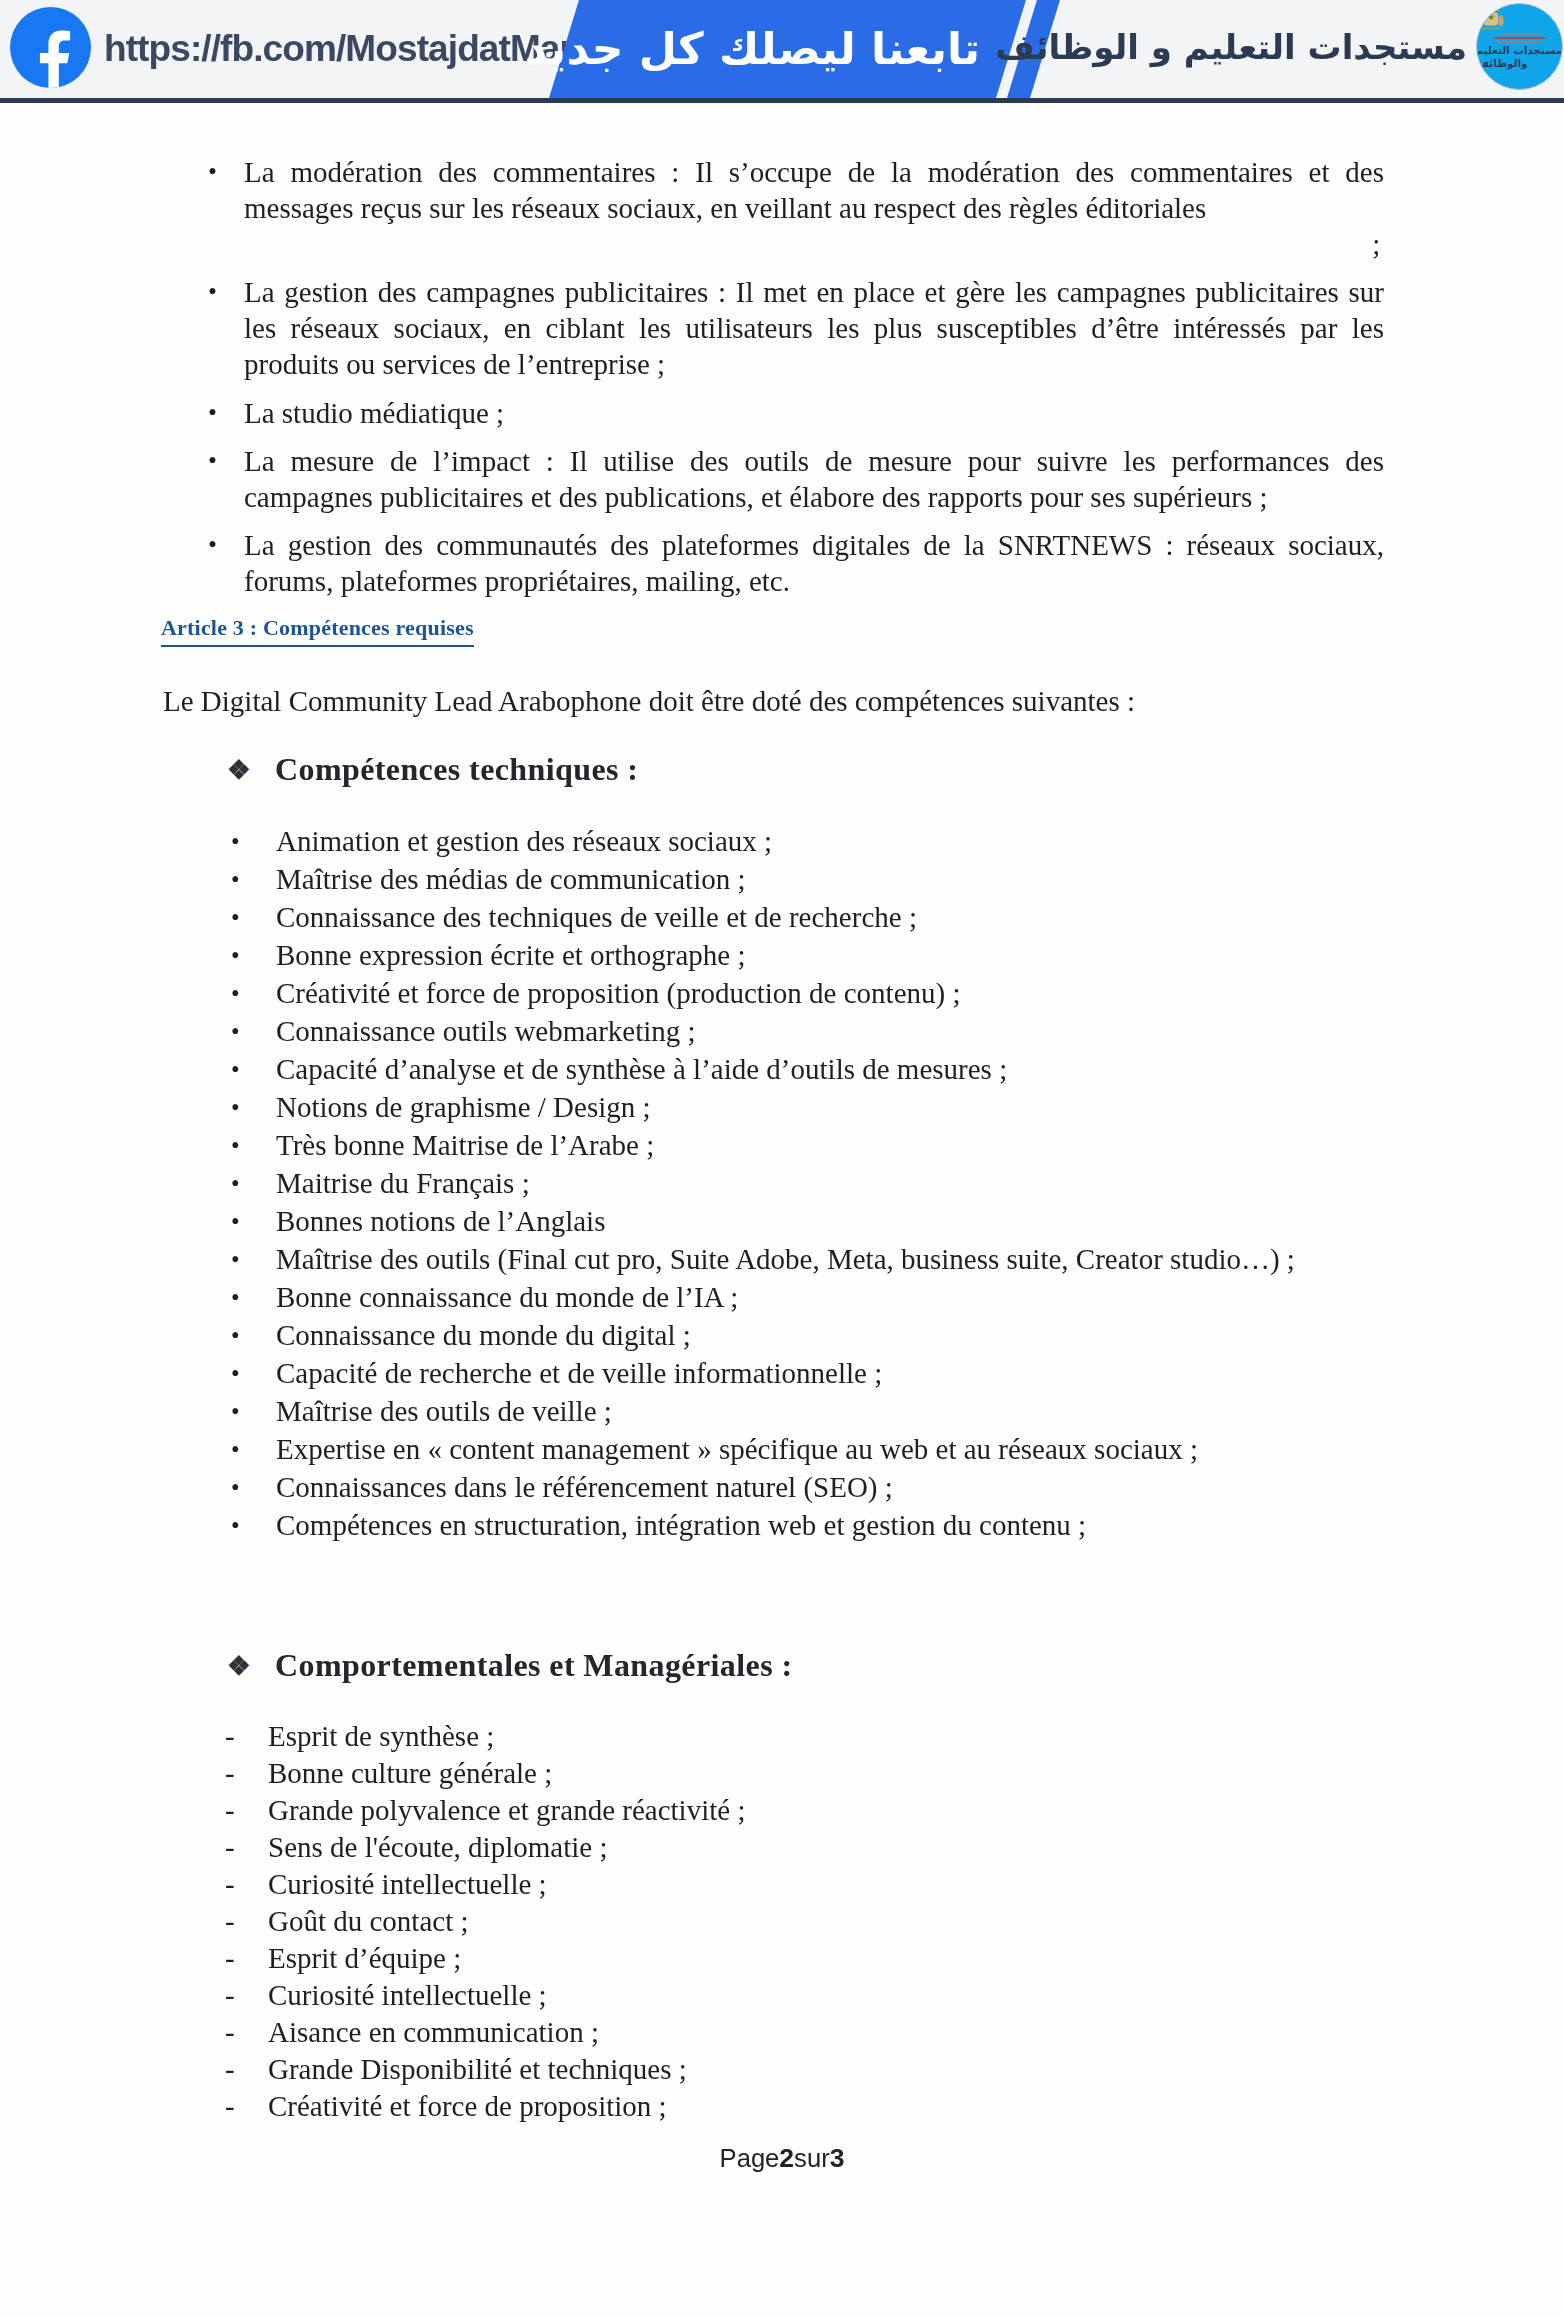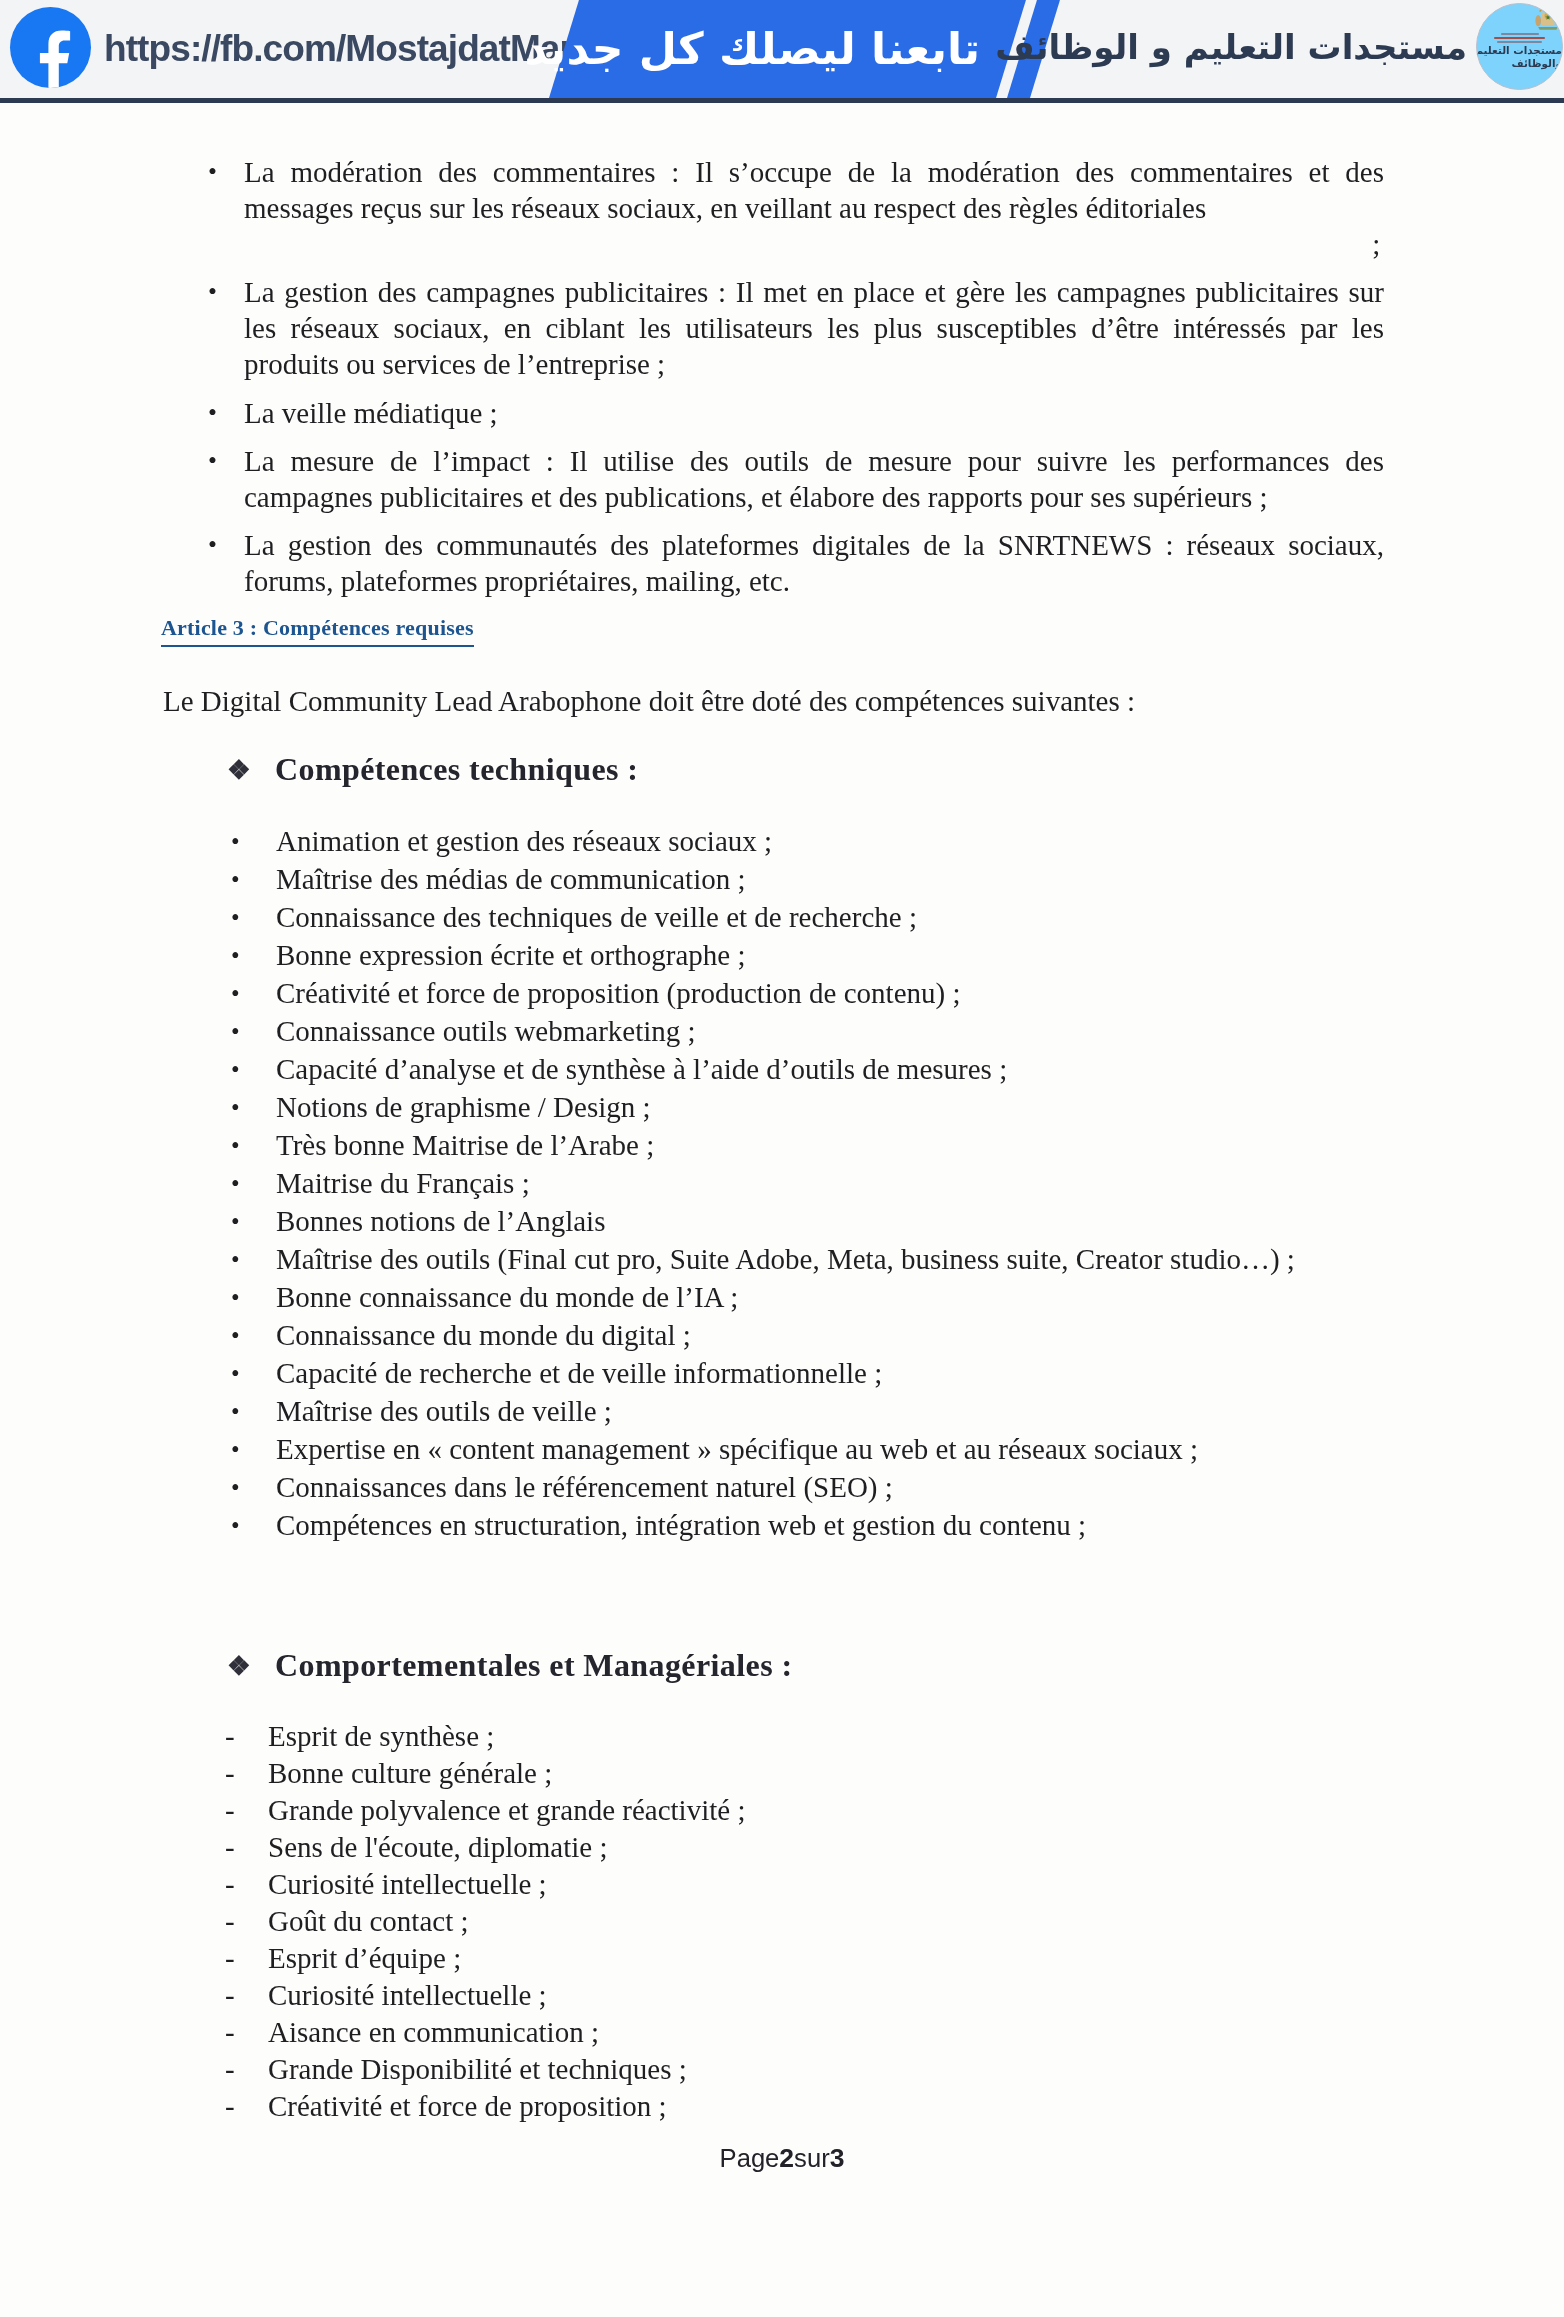--- a/index.html
+++ b/index.html
@@ -32,21 +32,21 @@
     transform:skewX(-17deg);transform-origin:bottom left;}
   .ribbon-text{position:absolute;left:15px;top:0;width:416px;height:98px;line-height:97px;
     text-align:center;font-family:"DejaVu Sans",sans-serif;font-weight:bold;font-size:44px;
     color:#ffffff;direction:rtl;white-space:nowrap;}
 
   .site-name{position:absolute;left:1088px;top:0;width:379px;height:98px;line-height:95px;
     text-align:center;font-family:"DejaVu Sans",sans-serif;font-weight:bold;font-size:34px;
     color:#2c3a52;direction:rtl;white-space:nowrap;}
 
   .logo-seal{position:absolute;left:1476px;top:2.8px;width:87px;height:87px;border-radius:50%;
-    background:#7dd3fc;border:1.9px solid #b9c0cd;box-sizing:border-box;text-align:right;overflow:hidden;}
+    background:#0ea5e9;border:1.9px solid #b9c0cd;box-sizing:border-box;text-align:left;overflow:hidden;}
   .seal-emblem{margin-top:2.8px;height:24.6px;}
   .seal-bar{height:1.9px;margin:1.9px auto;background:#7c87a0;border-radius:0.9px;}
   .seal-bar.b1{width:38px;}
   .seal-bar.b2{width:51px;background:#a05048;}
   .seal-bar.b3{width:45px;}
   .seal-text{font-family:"DejaVu Sans",sans-serif;font-weight:bold;font-size:10.4px;line-height:12.3px;
     color:#2c3a52;direction:rtl;white-space:nowrap;}
 
   
   .intro-list{position:absolute;left:161px;top:154px;width:1223px;list-style:none;margin:0;padding:0;
@@ -121,21 +121,21 @@
       <div class="seal-text" dir="rtl">مستجدات التعليم</div>
       <div class="seal-text" dir="rtl">والوظائف</div>
     </div>
   </header>
   <div class="header-line"></div>
 
   <ul class="intro-list">
       <li><span class="marker">•</span><span class="li-text">La modération des commentaires : Il s’occupe de la modération des commentaires et des messages reçus sur les réseaux sociaux, en veillant au respect des règles éditoriales</span></li>
       <li class="trailing-line">;</li>
       <li><span class="marker">•</span><span class="li-text">La gestion des campagnes publicitaires : Il met en place et gère les campagnes publicitaires sur les réseaux sociaux, en ciblant les utilisateurs les plus susceptibles d’être intéressés par les produits ou services de l’entreprise ;</span></li>
-      <li><span class="marker">•</span><span class="li-text">La veille médiatique ;</span></li>
+      <li><span class="marker">•</span><span class="li-text">La studio médiatique ;</span></li>
       <li><span class="marker">•</span><span class="li-text">La mesure de l’impact : Il utilise des outils de mesure pour suivre les performances des campagnes publicitaires et des publications, et élabore des rapports pour ses supérieurs ;</span></li>
       <li><span class="marker">•</span><span class="li-text">La gestion des communautés des plateformes digitales de la SNRTNEWS : réseaux sociaux, forums, plateformes propriétaires, mailing, etc.</span></li>
     </ul>
 
   <h2 class="article-heading">Article 3 : Compétences requises</h2>
 
   <p class="intro-line">Le Digital Community Lead Arabophone doit être doté des compétences suivantes :</p>
 
   <section class="skill-section sec-tech">
     <h3 class="skill-heading">

